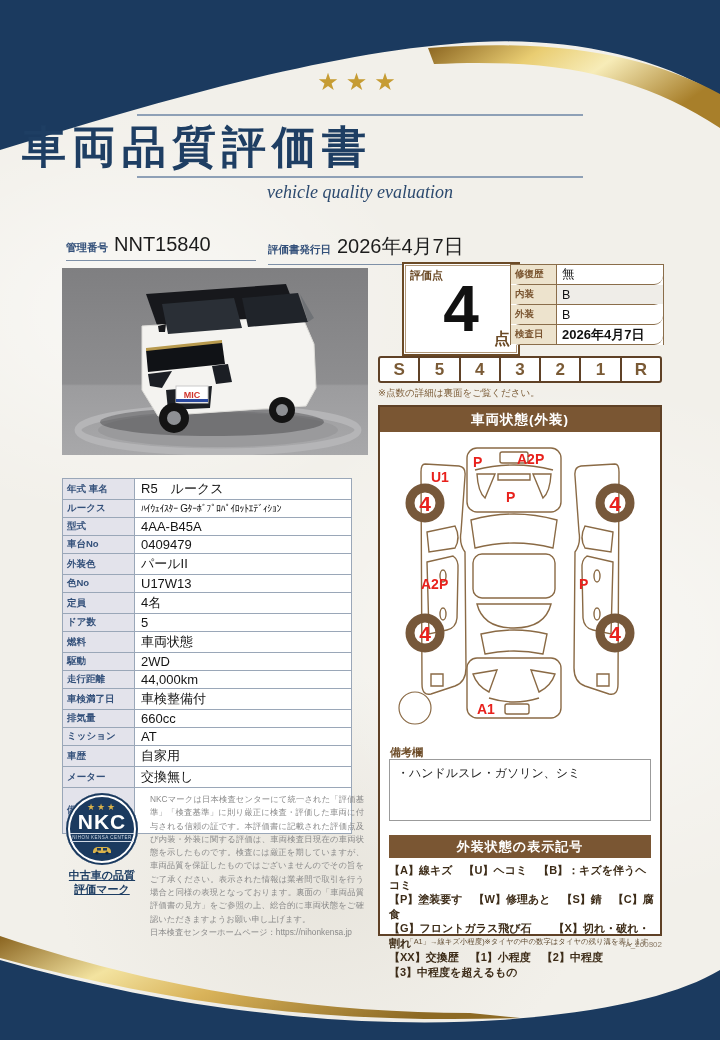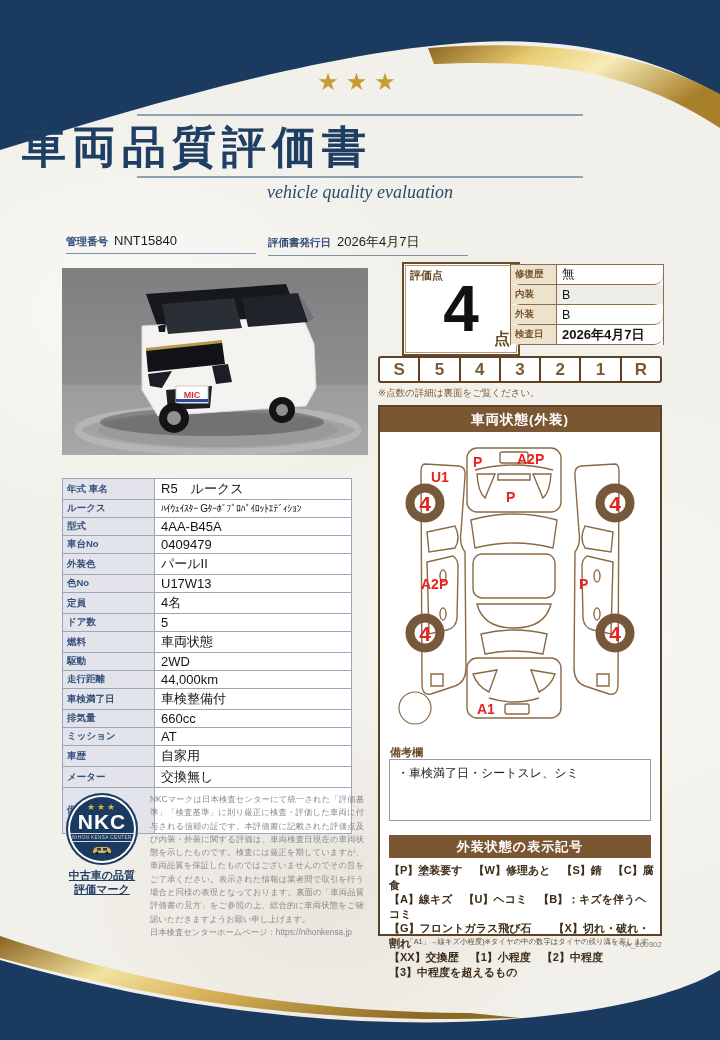--- a/index.html
+++ b/index.html
@@ -19,29 +19,29 @@
   .rule{left:137px;width:446px;height:0;border-top:2px solid #8ea0b6;}
   .title{top:118px;left:6px;width:100%;text-align:left;color:#1e3e63;
          font-family:"Liberation Serif","DejaVu Serif",serif;font-weight:bold;
          font-size:44px;letter-spacing:6px;padding-left:16px;}
   .subtitle{top:182px;left:0;width:100%;text-align:center;color:#2c4a6f;
          font-family:"Liberation Serif","DejaVu Serif",serif;font-style:italic;font-size:18px;}
 
   
   .meta{top:233px;display:flex;align-items:baseline;gap:6px;border-bottom:1.5px solid #7e90a7;padding-bottom:4px;}
   .meta .lbl{font-size:10.5px;font-weight:bold;color:#33507a;}
-  .meta .val{font-size:13px;color:#1c1c1c;}
+  .meta .val{font-size:20px;color:#1c1c1c;}
 
   
   .photo{top:268px;left:62px;width:306px;height:187px;background:#8b8b8d;overflow:hidden;}
 
   
   .itable{top:478px;left:62px;width:288px;border:1px solid #9aa7b8;border-bottom:none;background:#fff;}
   .irow{display:flex;border-bottom:1px solid #9aa7b8;min-height:17px;}
-  .irow .l{width:92px;background:#e3e3eb;color:#33507a;font-size:9.5px;font-weight:bold;
+  .irow .l{width:72px;background:#e3e3eb;color:#33507a;font-size:9.5px;font-weight:bold;
            display:flex;align-items:center;padding:1px 4px;box-sizing:border-box;border-right:1px solid #9aa7b8;}
   .irow .v{flex:1;font-size:13px;color:#141414;display:flex;align-items:center;padding:1px 6px;}
   .irow .v.small{font-size:10px;letter-spacing:-0.4px;}
   .irow.tall{min-height:45px;}
 
   
   .nkc-logo{top:793px;left:66px;width:72px;height:72px;border-radius:50%;background:#1b3a5f;
             box-shadow:inset 0 0 0 2px #1b3a5f, inset 0 0 0 4px #ffffff;
             display:flex;flex-direction:column;align-items:center;justify-content:center;color:#fff;}
   .nkc-logo .st{color:#d9b24a;font-size:9px;letter-spacing:2px;line-height:8px;}
@@ -357,25 +357,25 @@
         <text x="88" y="31">P</text>
         <text x="132" y="28">A2P</text>
         <text x="121" y="66">P</text>
         <text x="36" y="153">A2P</text>
         <text x="194" y="153">P</text>
         <text x="92" y="278">A1</text>
       </g>
     </svg>
 
     <div class="remarks-lbl">備考欄</div>
-    <div class="remarks-box">・車検満了日・シートスレ、シミ</div>
+    <div class="remarks-box">・ハンドルスレ・ガソリン、シミ</div>
     <div class="legend-bar">外装状態の表示記号</div>
     <div class="legend">
+      <div>【A】線キズ　【U】ヘコミ　【B】：キズを伴うヘコミ</div>
       <div>【P】塗装要す　【W】修理あと　【S】錆　【C】腐食</div>
-      <div>【A】線キズ　【U】ヘコミ　【B】：キズを伴うヘコミ</div>
       <div>【G】フロントガラス飛び石　　【X】切れ・破れ・割れ</div>
       <div>【XX】交換歴　【1】小程度　【2】中程度</div>
       <div>【3】中程度を超えるもの</div>
     </div>
     <div class="legend-note">(例：「A1」→線キズ小程度)※タイヤの中の数字はタイヤの残り溝を表します。</div>
   </div>
 
   <div class="abs doc-code">TA_260302</div>
 </div>
 

